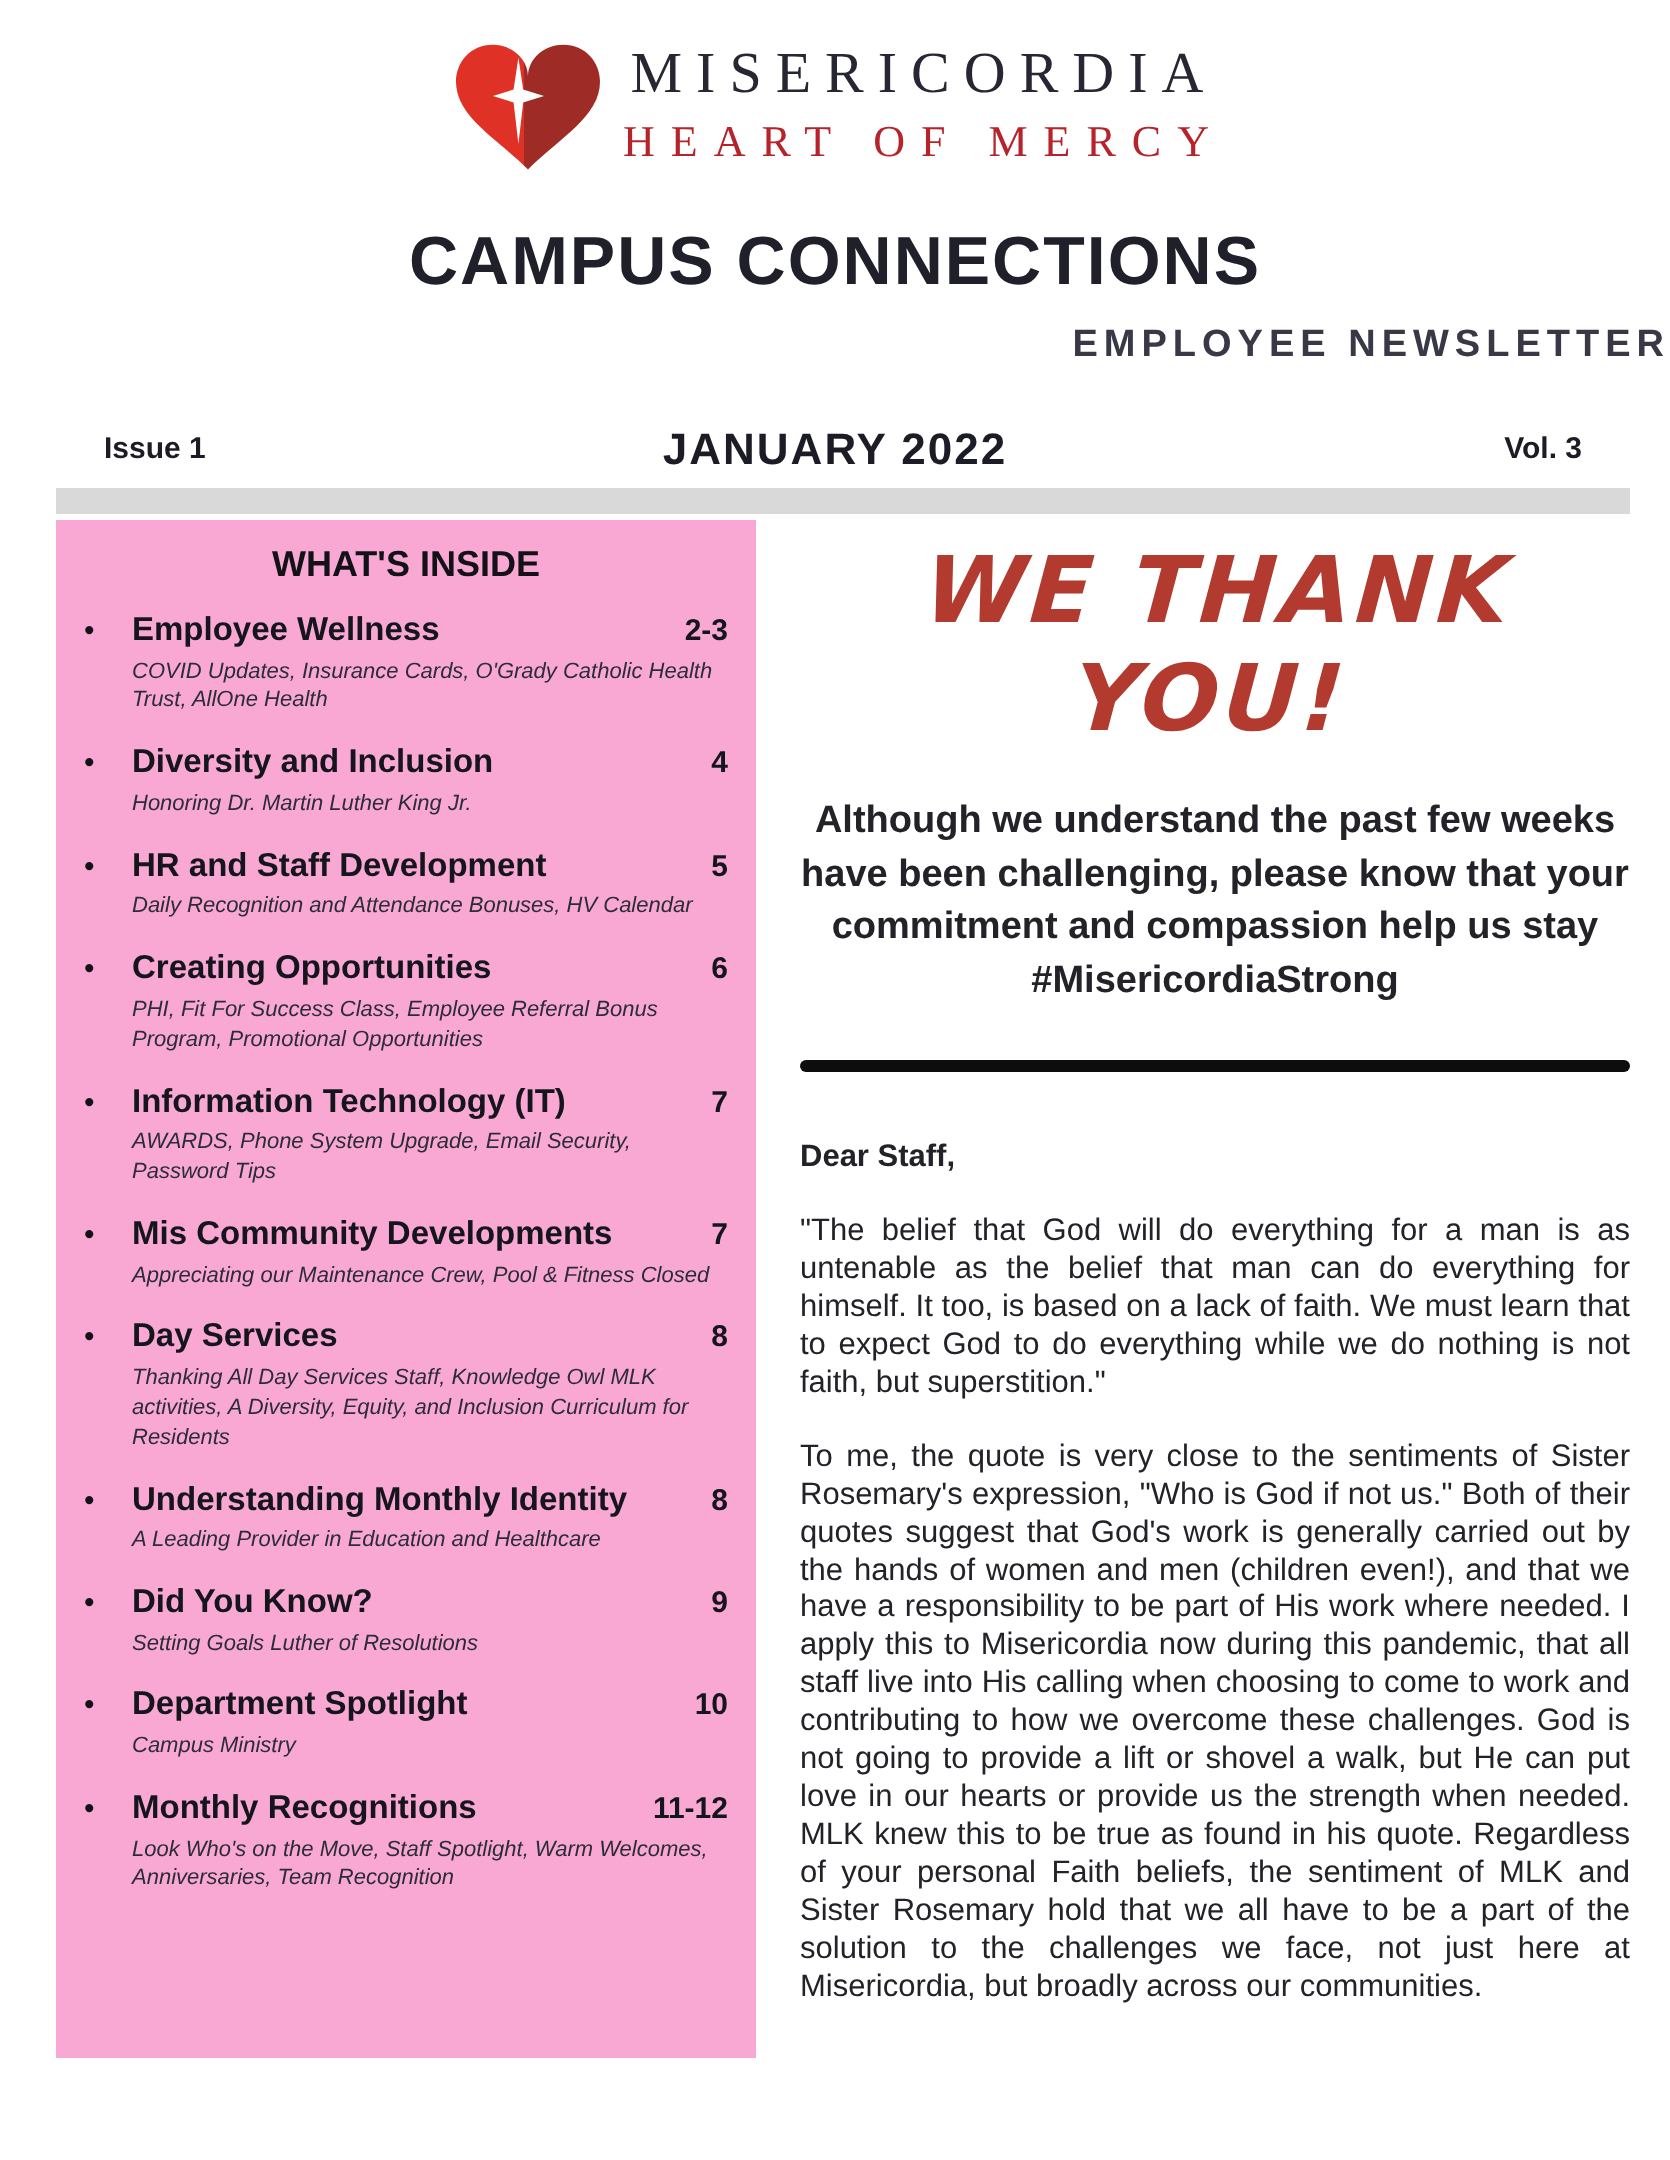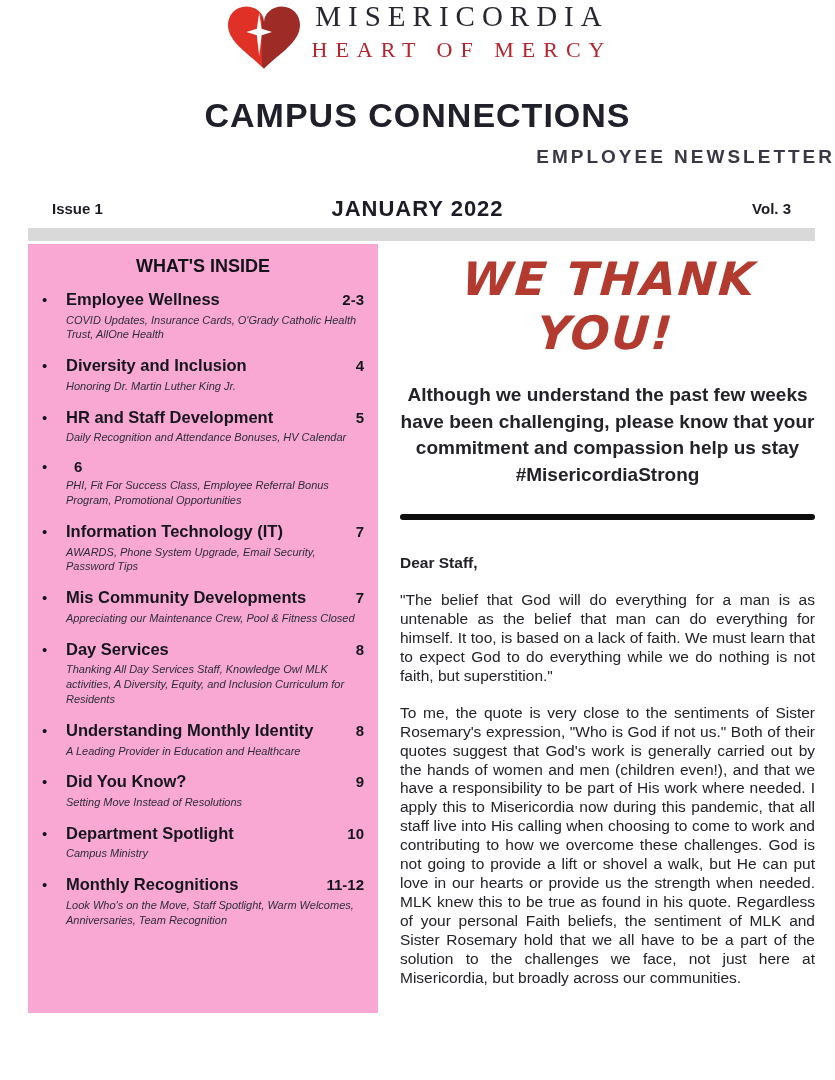--- a/index.html
+++ b/index.html
@@ -1,21 +1,21 @@
 <!DOCTYPE html>
 <html><head>
 <meta charset="utf-8">
 <style>
   html,body{margin:0;padding:0;background:#ffffff;}
   .page{
     position:relative;width:835px;height:1080px;background:#ffffff;overflow:hidden;
     font-family:"Liberation Sans",sans-serif;color:#1c1c26;
   }
   
-  .logo-row{display:flex;justify-content:center;align-items:flex-start;gap:7px;}
+  .logo-row{display:flex;justify-content:center;align-items:center;gap:7px;padding-top:16px;}
   .logo-heart{width:82px;height:72px;flex:0 0 auto;}
   .logo-text{display:flex;flex-direction:column;align-items:center;}
   .logo-name{font-family:"Liberation Serif",serif;font-size:29px;letter-spacing:7px;color:#272733;font-weight:500;}
   .logo-tagline{font-family:"Liberation Serif",serif;font-size:22px;letter-spacing:8px;color:#b6232b;margin-top:4px;}
   .masthead-title{text-align:center;font-size:34px;font-weight:800;letter-spacing:1px;color:#20202a;margin-top:24px;}
   .masthead-subtitle{text-align:right;font-size:19px;font-weight:700;letter-spacing:3px;color:#383846;margin-top:11px;}
   .issue-row{position:relative;height:26px;margin-top:28px;}
   .issue-left{position:absolute;left:52px;top:4px;font-size:15px;font-weight:700;}
   .issue-date{position:absolute;left:0;right:0;text-align:center;top:0;font-size:22px;font-weight:700;letter-spacing:1px;}
   .issue-right{position:absolute;right:44px;top:4px;font-size:15px;font-weight:700;}
@@ -104,20 +104,21 @@
           <span class="toc-bullet">•</span>
           <span class="toc-label">HR and Staff Development</span>
           <span class="toc-pages">5</span>
         </div>
         <div class="toc-detail">Daily Recognition and Attendance Bonuses, HV Calendar</div>
       </div>
 
       <div class="toc-item">
         <div class="toc-head">
           <span class="toc-bullet">•</span>
+          <span class="toc-label">Creating Opportunities</span>
           <span class="toc-pages">6</span>
         </div>
         <div class="toc-detail">PHI, Fit For Success Class, Employee Referral Bonus Program, Promotional Opportunities</div>
       </div>
 
       <div class="toc-item">
         <div class="toc-head">
           <span class="toc-bullet">•</span>
           <span class="toc-label">Information Technology (IT)</span>
           <span class="toc-pages">7</span>
@@ -151,21 +152,21 @@
         </div>
         <div class="toc-detail">A Leading Provider in Education and Healthcare</div>
       </div>
 
       <div class="toc-item">
         <div class="toc-head">
           <span class="toc-bullet">•</span>
           <span class="toc-label">Did You Know?</span>
           <span class="toc-pages">9</span>
         </div>
-        <div class="toc-detail">Setting Move Instead of Resolutions</div>
+        <div class="toc-detail">Setting Goals Luther of Resolutions</div>
       </div>
 
       <div class="toc-item">
         <div class="toc-head">
           <span class="toc-bullet">•</span>
           <span class="toc-label">Department Spotlight</span>
           <span class="toc-pages">10</span>
         </div>
         <div class="toc-detail">Campus Ministry</div>
       </div>

